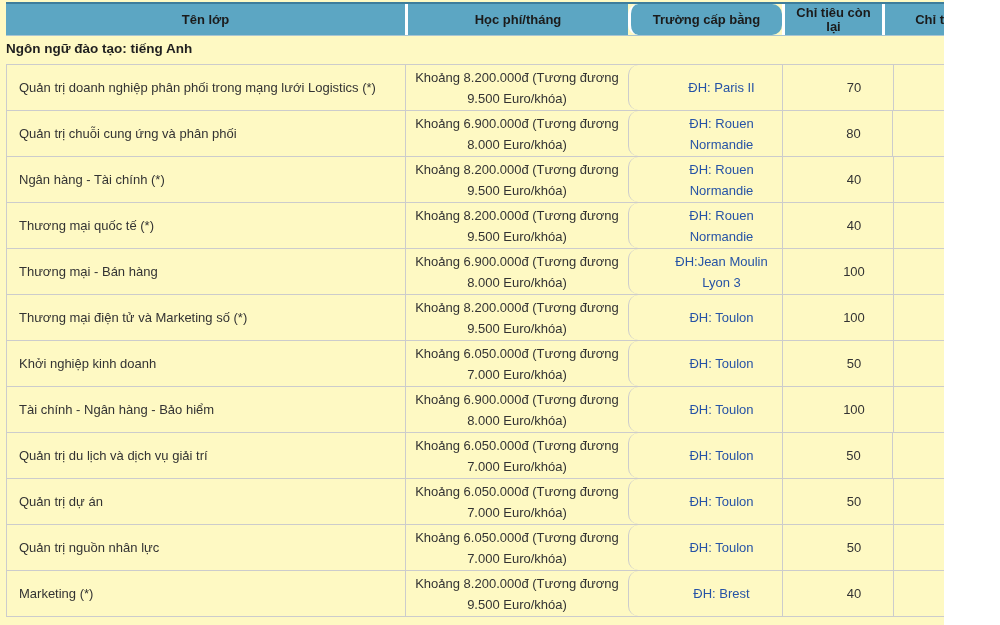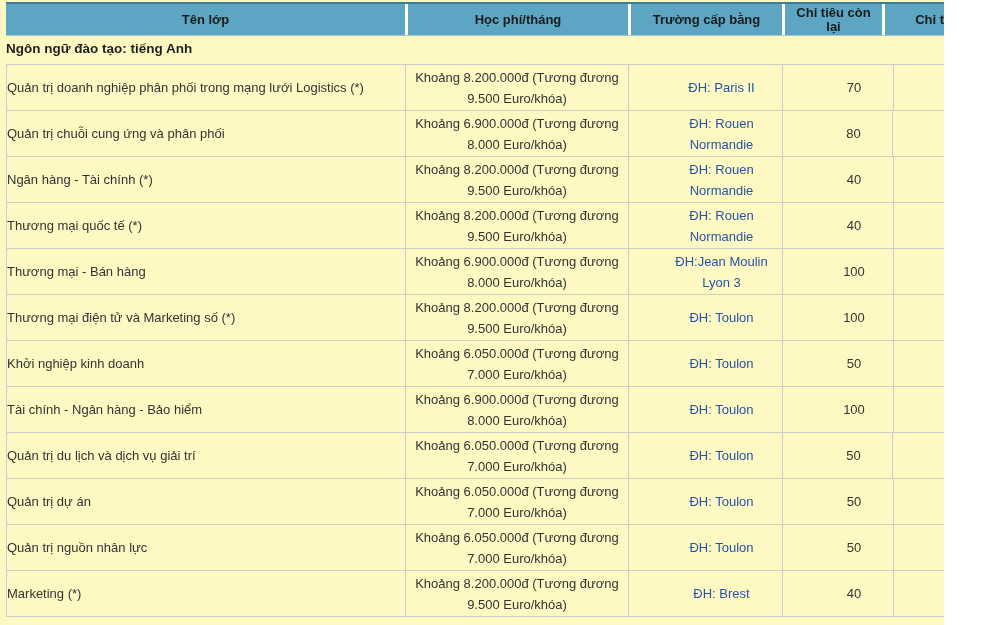--- a/index.html
+++ b/index.html
@@ -31,21 +31,21 @@
     display: flex;
     align-items: center;
     justify-content: center;
     text-align: center;
     line-height: 14px;
     padding: 0 6px;
   }
   .th + .th { border-left: 3px solid #ffffff; }
   .c1 { width: 399px; }
   .c2 { width: 223px; }
-  .c3 { width: 154px; }
+  .c3 { width: 154px; border-radius: 10px; }
   .c4 { width: 111px; }
   .c5 { width: 100px; }
   
   .section-label {
     position: absolute;
     left: 6px;
     top: 41px;
     font-size: 13.5px;
     font-weight: bold;
     color: #1f1f1f;
@@ -71,21 +71,21 @@
     align-items: center;
     justify-content: center;
     text-align: center;
     line-height: 21px;
     padding-left: 32px;
   }
   .td:last-child { border-right: 1px solid #cccccc; }
   .td.name {
     justify-content: flex-start;
     text-align: left;
-    padding-left: 0;
+    padding-left: 12px;
     padding-right: 8px;
   }
   .td.fee { flex-direction: column; padding: 0 6px; }
   .td.uni { color: #2653a6; cursor: pointer; }
   .td.remaining { color: #e53c2e; font-weight: bold; }
 </style>
 </head>
 <body>
 
 <div class="page">

